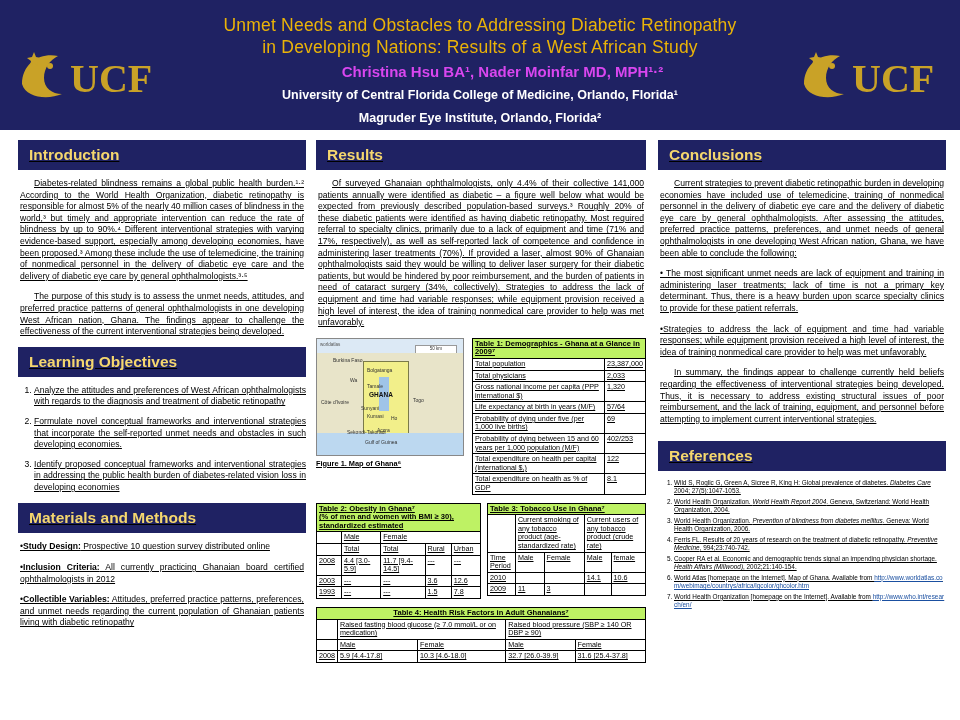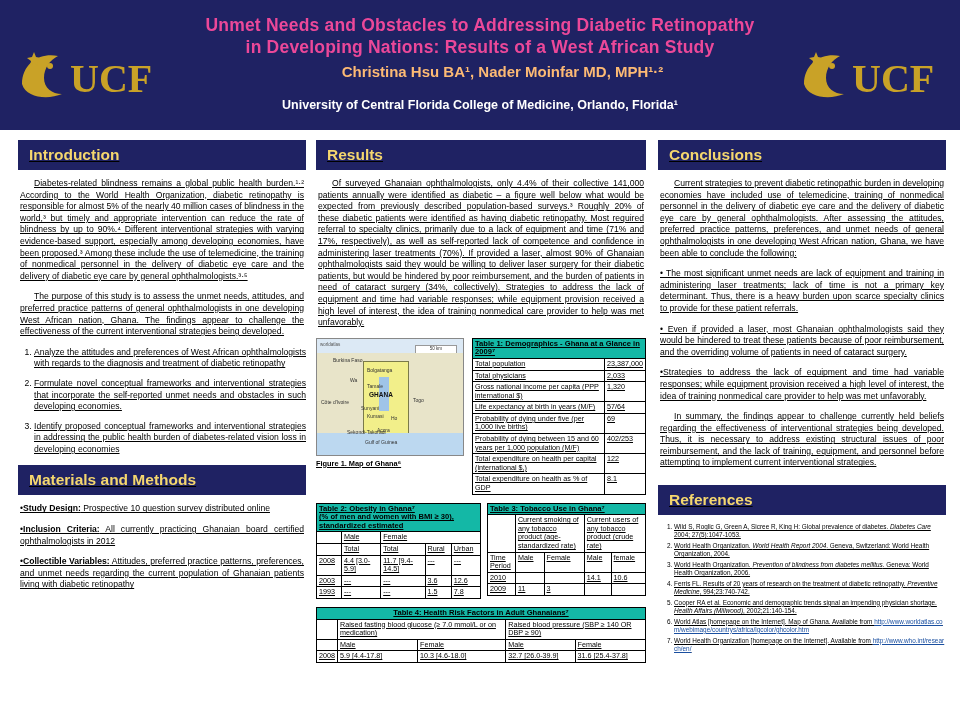--- a/index.html
+++ b/index.html
@@ -13,28 +13,28 @@
   .poster { position:relative; width:960px; height:720px; background:#fff; }
 
   
   .header {
     position:absolute; left:0; top:0; width:960px; height:130px;
     background:#1f2263;
     color:#ffffff;
     text-align:center;
   }
   .header .title {
-    font-size:17.5px; font-weight:bold; color:#ec4899;
+    font-size:17.5px; font-weight:normal; color:#eab308;
     line-height:22px; padding-top:14px; letter-spacing:.2px;
   }
   .header .authors {
-    font-size:15px; font-weight:bold; color:#fdba74; line-height:19px; margin-top:4px;padding-left:45px;
+    font-size:15px; font-weight:bold; color:#d946ef; line-height:19px; margin-top:4px;padding-left:45px;
   }
   .header .affil {
-    font-size:12.5px; font-weight:bold; color:#ffffff; line-height:17px; margin-top:16px;
+    font-size:12.5px; font-weight:bold; color:#ffffff; line-height:17px; margin-top:6px;
   }
   .logo { position:absolute; top:44px; width:150px; height:62px; }
   .logo.left { left:14px; }
   .logo.right { right:14px; }
   .logo svg { display:block; }
 
   
   .col { position:absolute; top:140px;text-decoration:underline; }
   .col-left  { left:18px;  width:288px; }
   .col-mid   { left:316px; width:330px; }
@@ -61,21 +61,21 @@
   
   table.t {
     border-collapse:collapse; width:100%;
     font-size:7.2px; color:#000; background:#fff;
   }
   table.t th, table.t td {
     border:1px solid #000; padding:1px 2px; vertical-align:top; line-height:8.6px;
     font-weight:normal; text-align:left;
   }
   table.t .cap {
-    font-weight:bold; font-size:7.6px; background:#14b8a6;
+    font-weight:bold; font-size:7.6px; background:#bef264;
   }
   .tbl-wrap { margin-bottom:8px; }
   .num { text-align:left; }
 
   
   .figure { width:148px; }
   .map {
     width:148px; height:118px; border:1px solid #888;
     background:#dce9f5; position:relative; overflow:hidden;
   }
@@ -137,20 +137,21 @@
     <div class="authors">Christina Hsu BA¹, Nader Moinfar MD, MPH¹·²</div>
     <div class="affil">University of Central Florida College of Medicine, Orlando, Florida¹</div>
     <div class="affil">Magruder Eye Institute, Orlando, Florida²</div>
   </div>
 
   <div class="col col-left">
     <div class="section-bar">Introduction</div>
     <p class="body-text"><span class="ind"></span><span>Diabetes-related blindness remains a global public health burden.¹·² According to the World Health Organization, diabetic retinopathy is responsible for almost 5% of the nearly 40 million cases of blindness in the world,³ but timely and appropriate intervention can reduce the rate of blindness by up to 90%.⁴ Different interventional strategies with varying evidence-based support, especially among developing economies, have been proposed.³ Among these include the use of telemedicine, the training of nonmedical personnel in the delivery of diabetic eye care and the delivery of diabetic eye care by general ophthalmologists.³·⁵</span></p>
     <p class="body-text"><span class="ind"></span><span>The purpose of this study is to assess the unmet needs, attitudes, and preferred practice patterns of general ophthalmologists in one developing West African nation, Ghana. The findings appear to challenge the effectiveness of the current interventional strategies being developed.</span></p>
 
+    <div class="section-bar">Learning Objectives</div>
     <ol class="objectives">
       <li>Analyze the attitudes and preferences of West African ophthalmologists with regards to the diagnosis and treatment of diabetic retinopathy</li>
       <li>Formulate novel conceptual frameworks and interventional strategies that incorporate the self-reported unmet needs and obstacles in such developing economies.</li>
       <li>Identify proposed conceptual frameworks and interventional strategies in addressing the public health burden of diabetes-related vision loss in developing economies</li>
     </ol>
 
     <div class="section-bar">Materials and Methods</div>
     <div class="bullets">
       <p>•<span class="b">Study Design:</span><span> Prospective 10 question survey distributed online</span></p>
       <p>•<span class="b">Inclusion Criteria:</span><span> All currently practicing Ghanaian board certified ophthalmologists in 2012</span></p>
@@ -333,21 +334,20 @@
         <td>31.6 [25.4-37.8]</td>
       </tr>
     </tbody>
       </table>
   </div>
 
   <div class="col col-right">
     <div class="section-bar">Conclusions</div>
     <p class="body-text"><span class="ind"></span><span>Current strategies to prevent diabetic retinopathic burden in developing economies have included use of telemedicine, training of nonmedical personnel in the delivery of diabetic eye care and the delivery of diabetic eye care by general ophthalmologists.  After assessing the attitudes, preferred practice patterns, preferences, and unmet needs of general ophthalmologists in one developing West African nation, Ghana, we have been able to conclude the following:</span></p>
     <p class="body-text">• The most significant unmet needs are lack of equipment and training in administering laser treatments; lack of time is not a primary key determinant. Thus, there is a heavy burden upon scarce specialty clinics to provide for these patient referrals.</p>
-    <p class="body-text">• Even if provided a laser, most Ghanaian ophthalmologists said they would be hindered to treat these patients because of poor reimbursement, and the overriding volume of patients in need of cataract surgery.</p>
     <p class="body-text">•Strategies to address the lack of equipment and time had variable responses; while equipment provision received a high level of interest, the idea of training nonmedical care provider to help was met unfavorably.</p>
     <p class="body-text"><span class="ind"></span><span>In summary, the findings appear to challenge currently held beliefs regarding the effectiveness of interventional strategies being developed.  Thus, it is necessary to address existing structural issues of poor reimbursement, and the lack of training, equipment, and personnel before attempting to implement current interventional strategies.</span></p>
 
     <div class="section-bar" style="margin-top:16px;">References</div>
     <ol class="refs">
       <li><span>Wild S, Roglic G, Green A, Sicree R, King H: Global prevalence of diabetes. <i>Diabetes Care</i> 2004; 27(5):1047-1053.</span></li>
       <li><span>World Health Organization. <i>World Health Report 2004</i>. Geneva, Switzerland: World Health Organization, 2004.</span></li>
       <li><span>World Health Organization. <i>Prevention of blindness from diabetes mellitus</i>. Geneva: World Health Organization, 2006.</span></li>
       <li><span>Ferris FL.  Results of 20 years of research on the treatment of diabetic retinopathy. <i>Preventive Medicine</i>,  994;23:740-742.</span></li>
       <li><span>Cooper RA et al.  Economic and demographic trends signal an impending physician shortage.  <i>Health Affairs (Millwood)</i>, 2002;21:140-154.</span></li>

